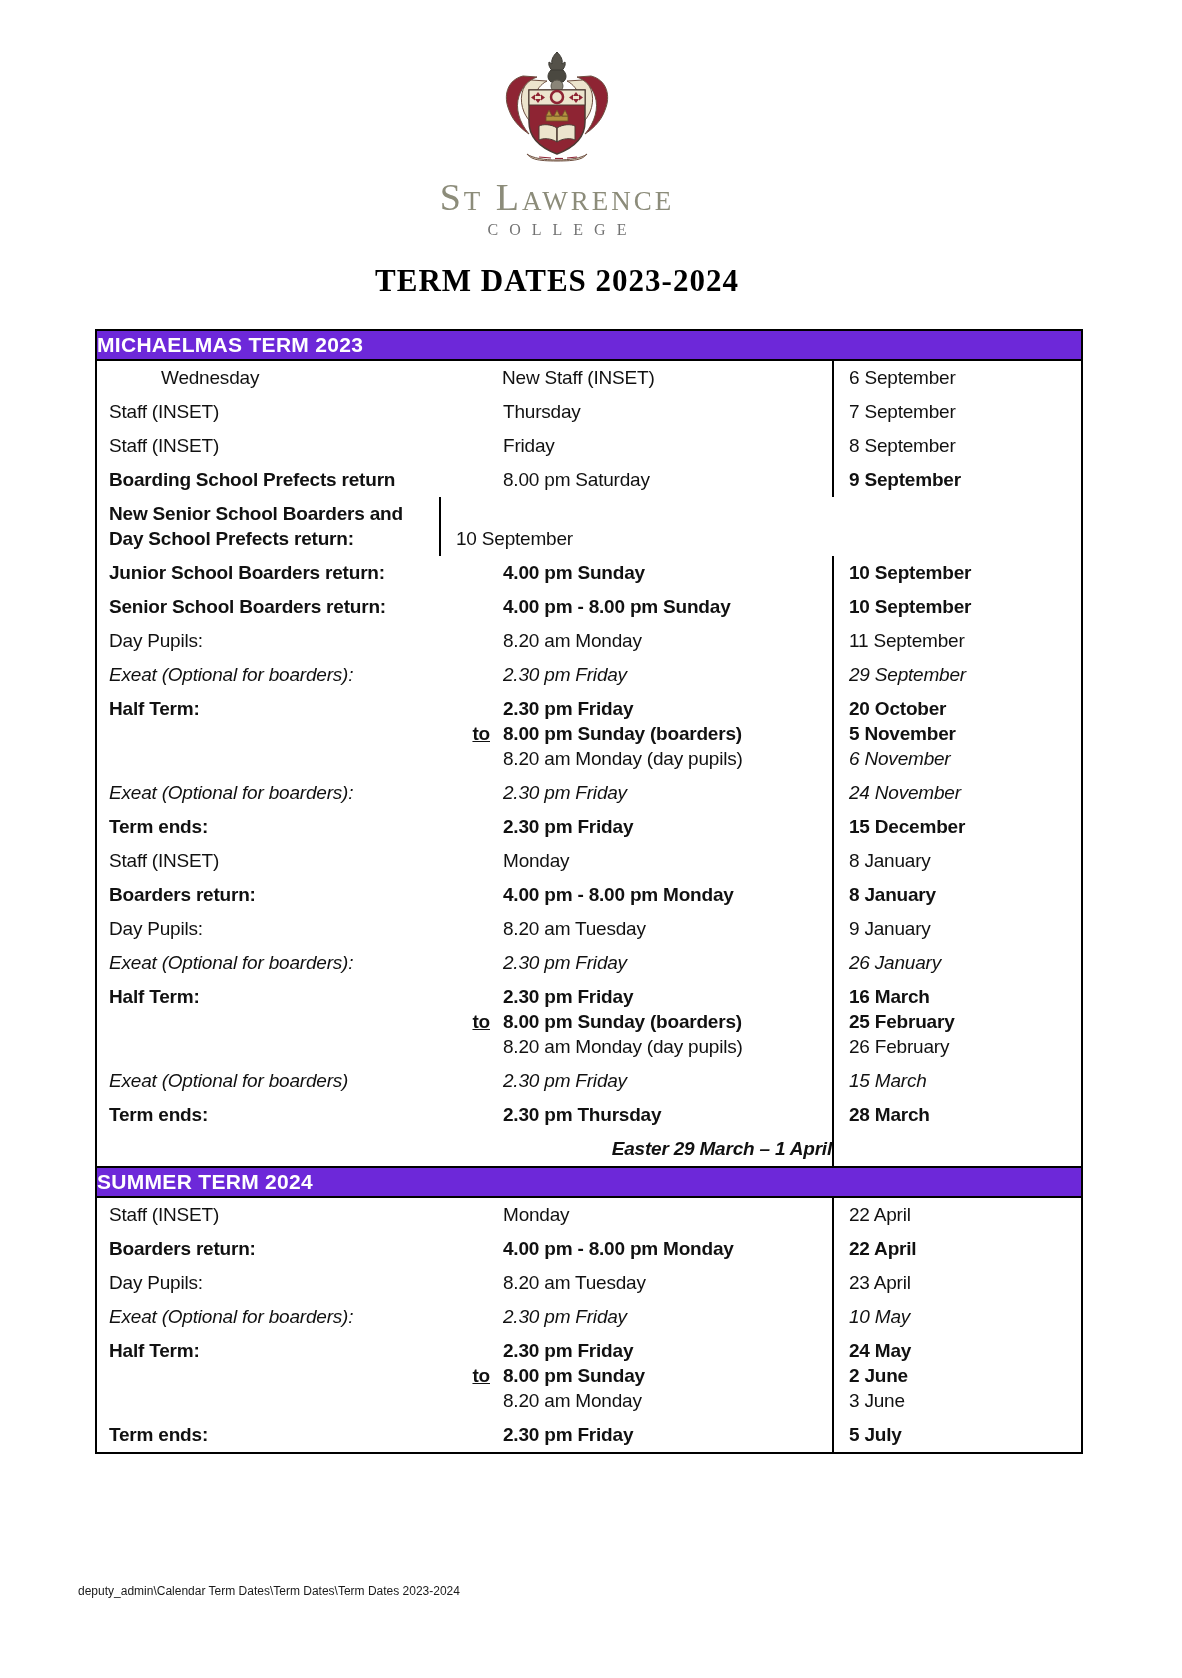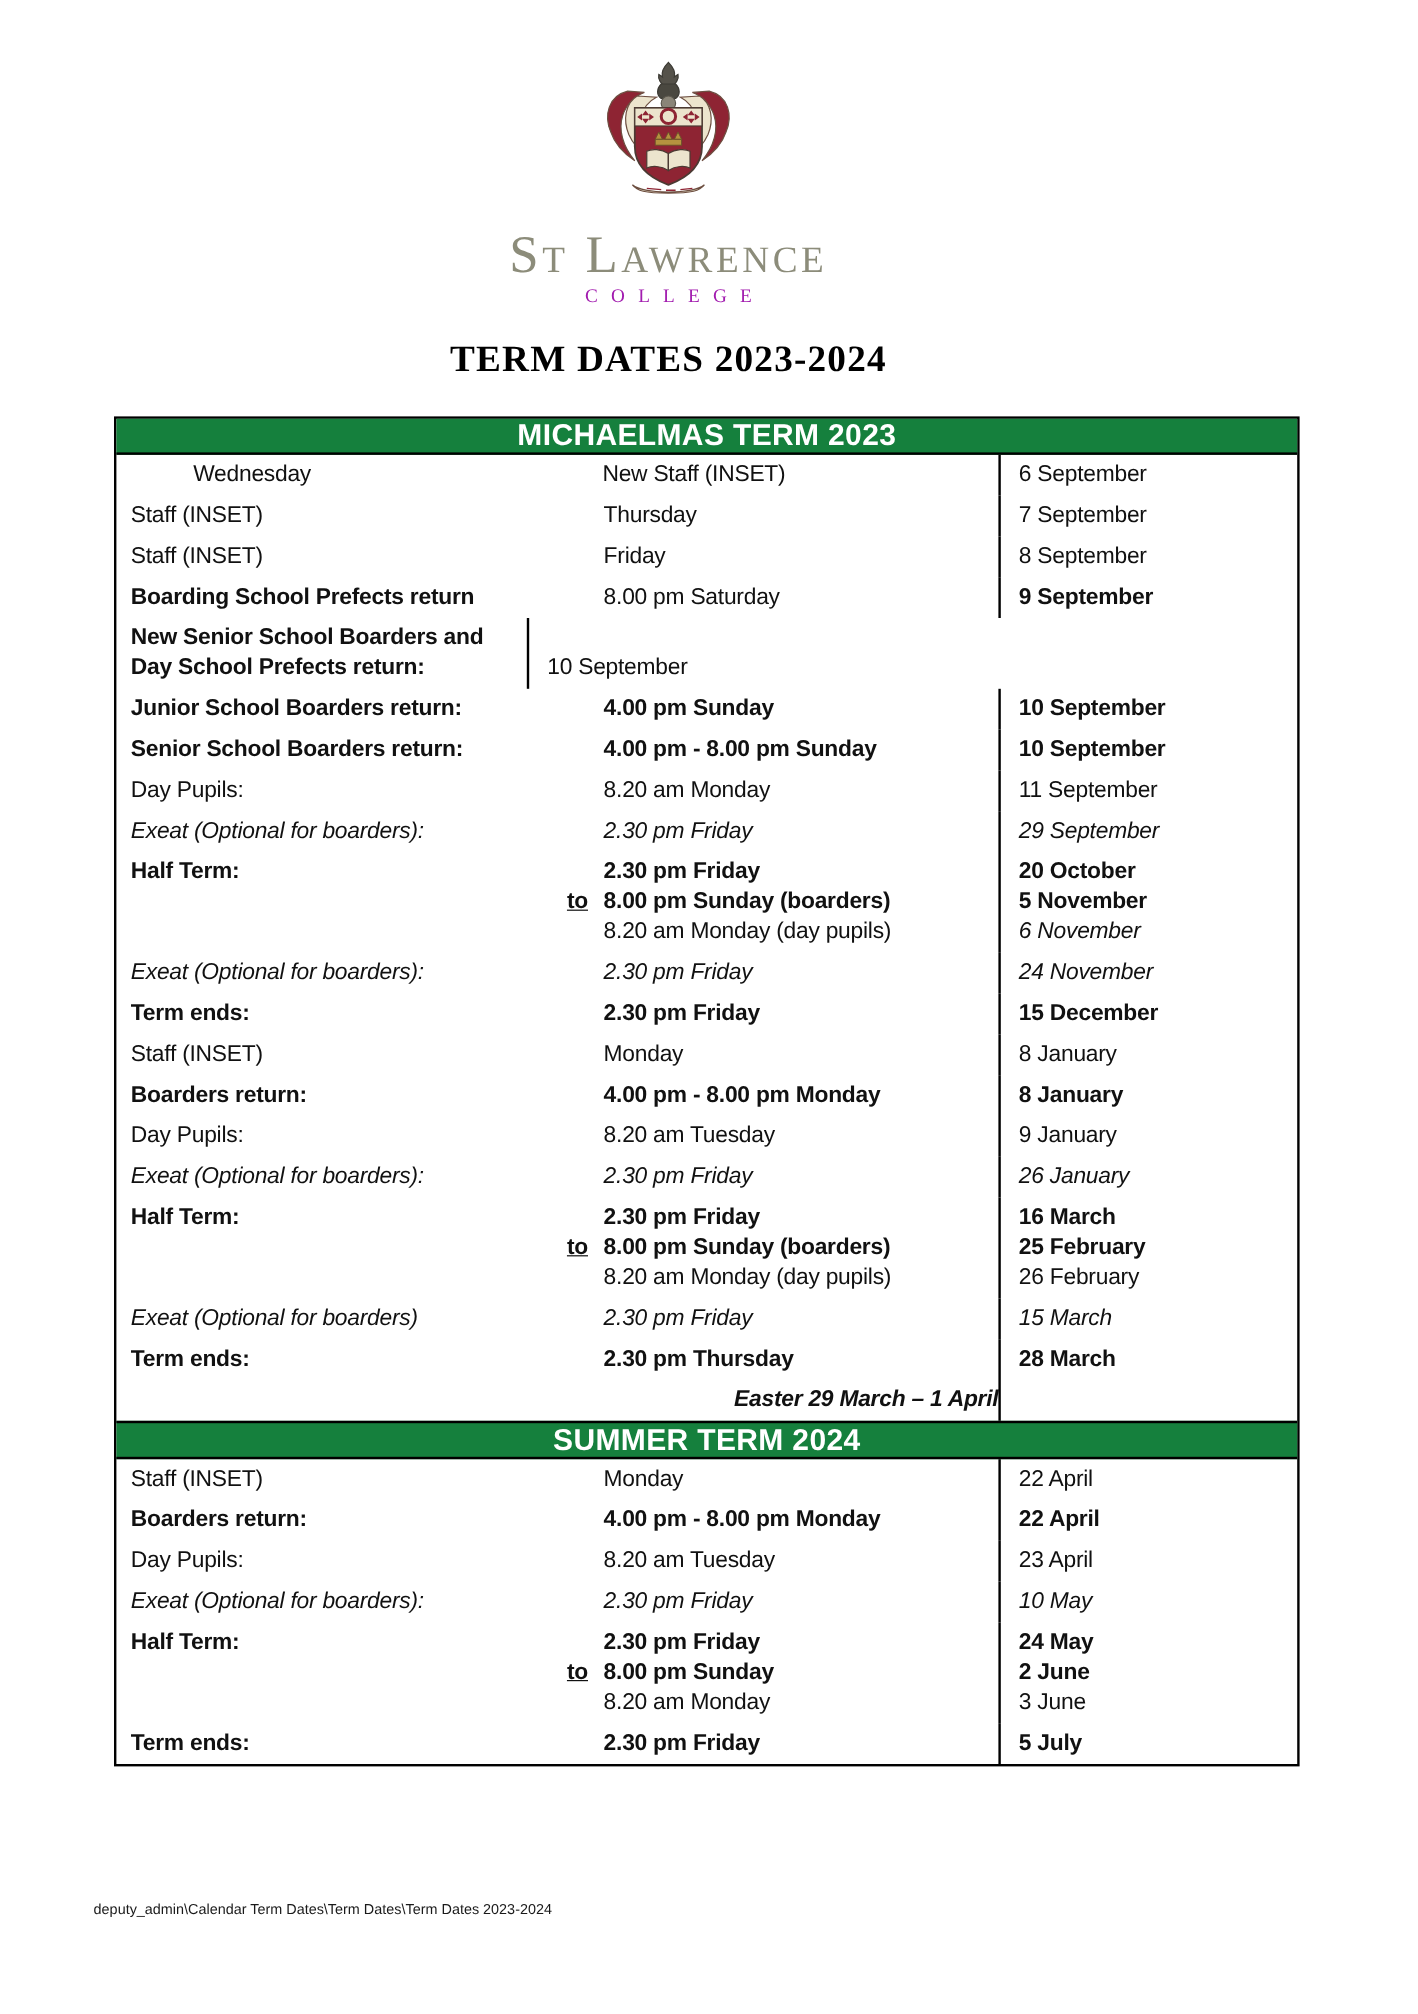--- a/index.html
+++ b/index.html
@@ -5,38 +5,38 @@
   html,body{margin:0;padding:0;background:#fff;}
   .sheet{
     position:relative;width:1182px;height:1678px;background:#ffffff;
     font-family:"Liberation Sans",sans-serif;color:#111;overflow:hidden;
   }
   
   .masthead{width:1114px;padding-top:50px;text-align:center;}
   .crest{display:block;margin:0 auto;}
   .school-name{
     font-family:"Liberation Serif",serif;font-variant:small-caps;
-    font-size:44px;line-height:1.05;color:#8c8c7a;letter-spacing:3px;margin-top:18px;
+    font-size:38px;line-height:1.05;color:#8c8c7a;letter-spacing:3px;margin-top:6px;
   }
   .college{
-    font-family:"Liberation Serif",serif;font-size:16px;color:#a21caf;
+    font-family:"Liberation Serif",serif;font-size:16px;color:#737373;
     letter-spacing:11px;text-transform:uppercase;margin-top:3px;text-indent:11px;
   }
   .doc-title{
     font-family:"Liberation Serif",serif;font-size:31px;font-weight:bold;
     color:#000;letter-spacing:1px;margin-top:24px;
   }
   
   .term-table{
     margin:30px 0 0 95px;width:988px;box-sizing:border-box;
     border:2px solid #000;
   }
   .bar{
-    background:#15803d;border-top:2px solid #000;border-bottom:2px solid #000;
-    color:#fff;text-align:center;font-weight:bold;font-size:25px;
+    background:#6d28d9;border-top:2px solid #000;border-bottom:2px solid #000;
+    color:#fff;text-align:left;font-weight:bold;font-size:21px;
     height:28px;line-height:28px;letter-spacing:0.3px;
   }
   .bar:first-child{border-top:none;}
   .row{display:flex;align-items:stretch;}
   .cell{box-sizing:border-box;padding:4px 0 5px 0;}
   .c1{width:342px;padding-left:12px;}
   .c2{width:393px;}
   .c3{flex:1;border-left:2px solid #000;padding-left:15px;}
   .cnote{width:735px;padding-left:155px;text-align:right;}
   .line{font-size:19px;line-height:25px;letter-spacing:-0.2px;white-space:nowrap;}

